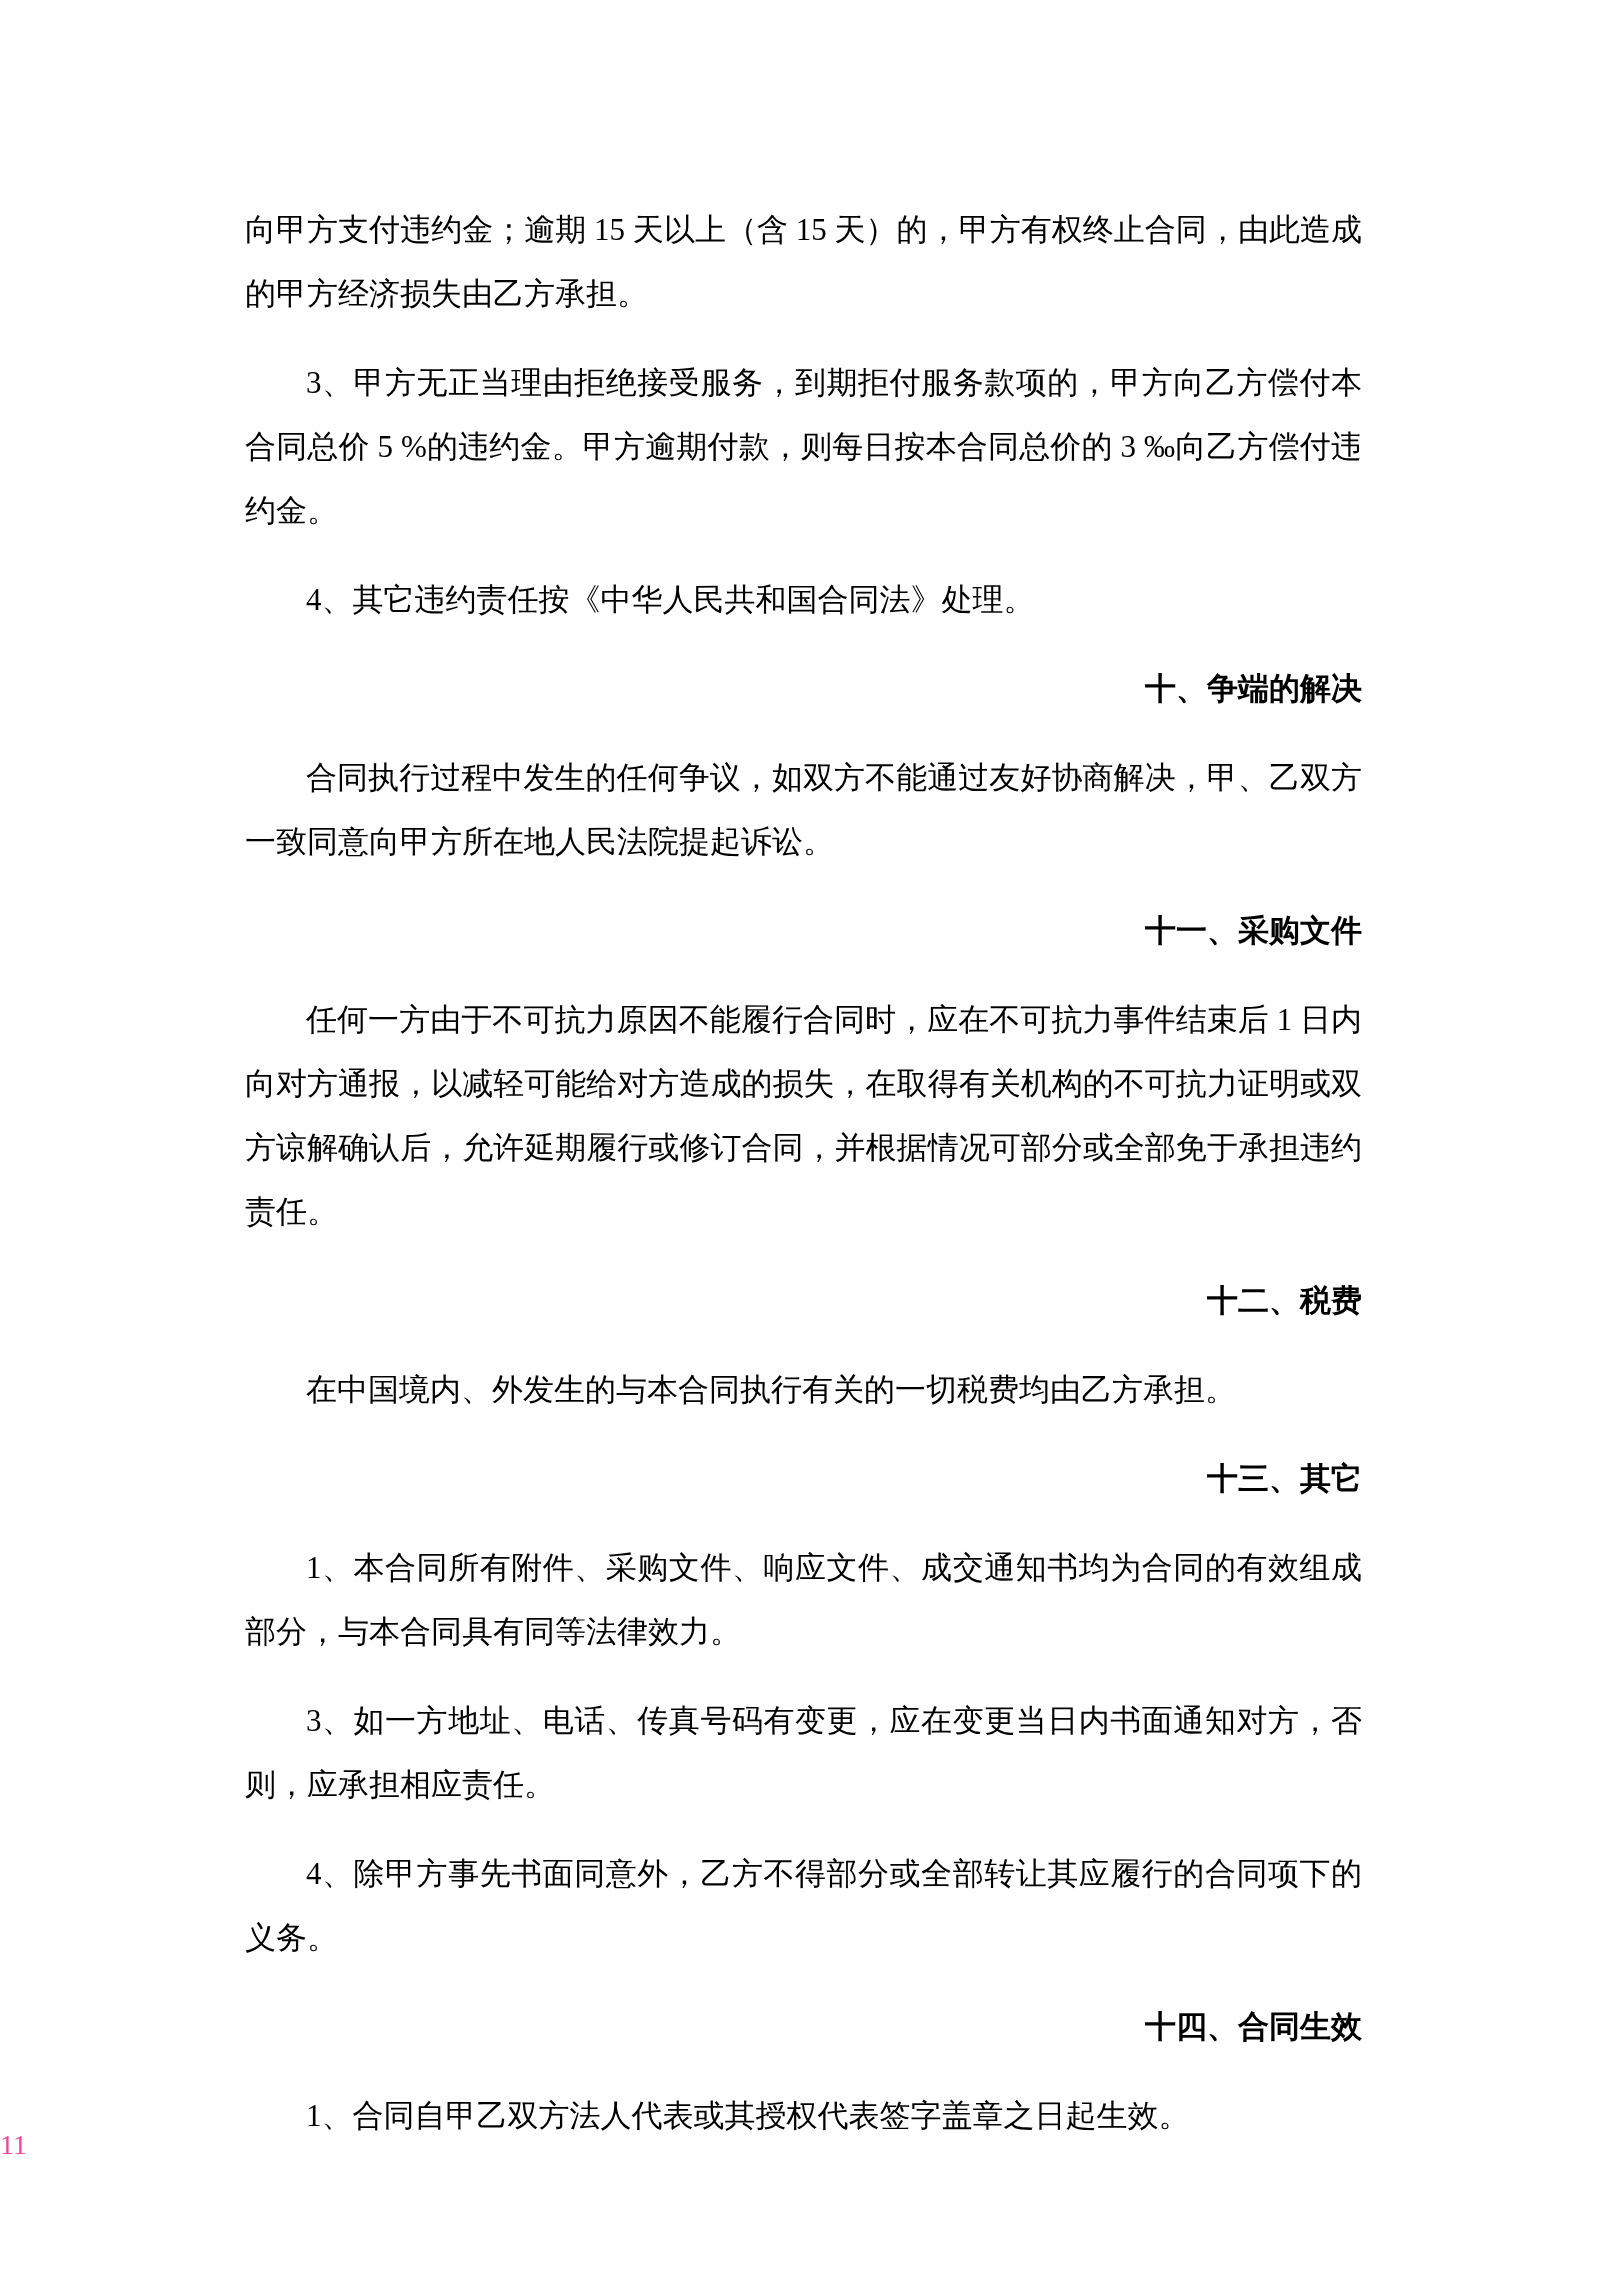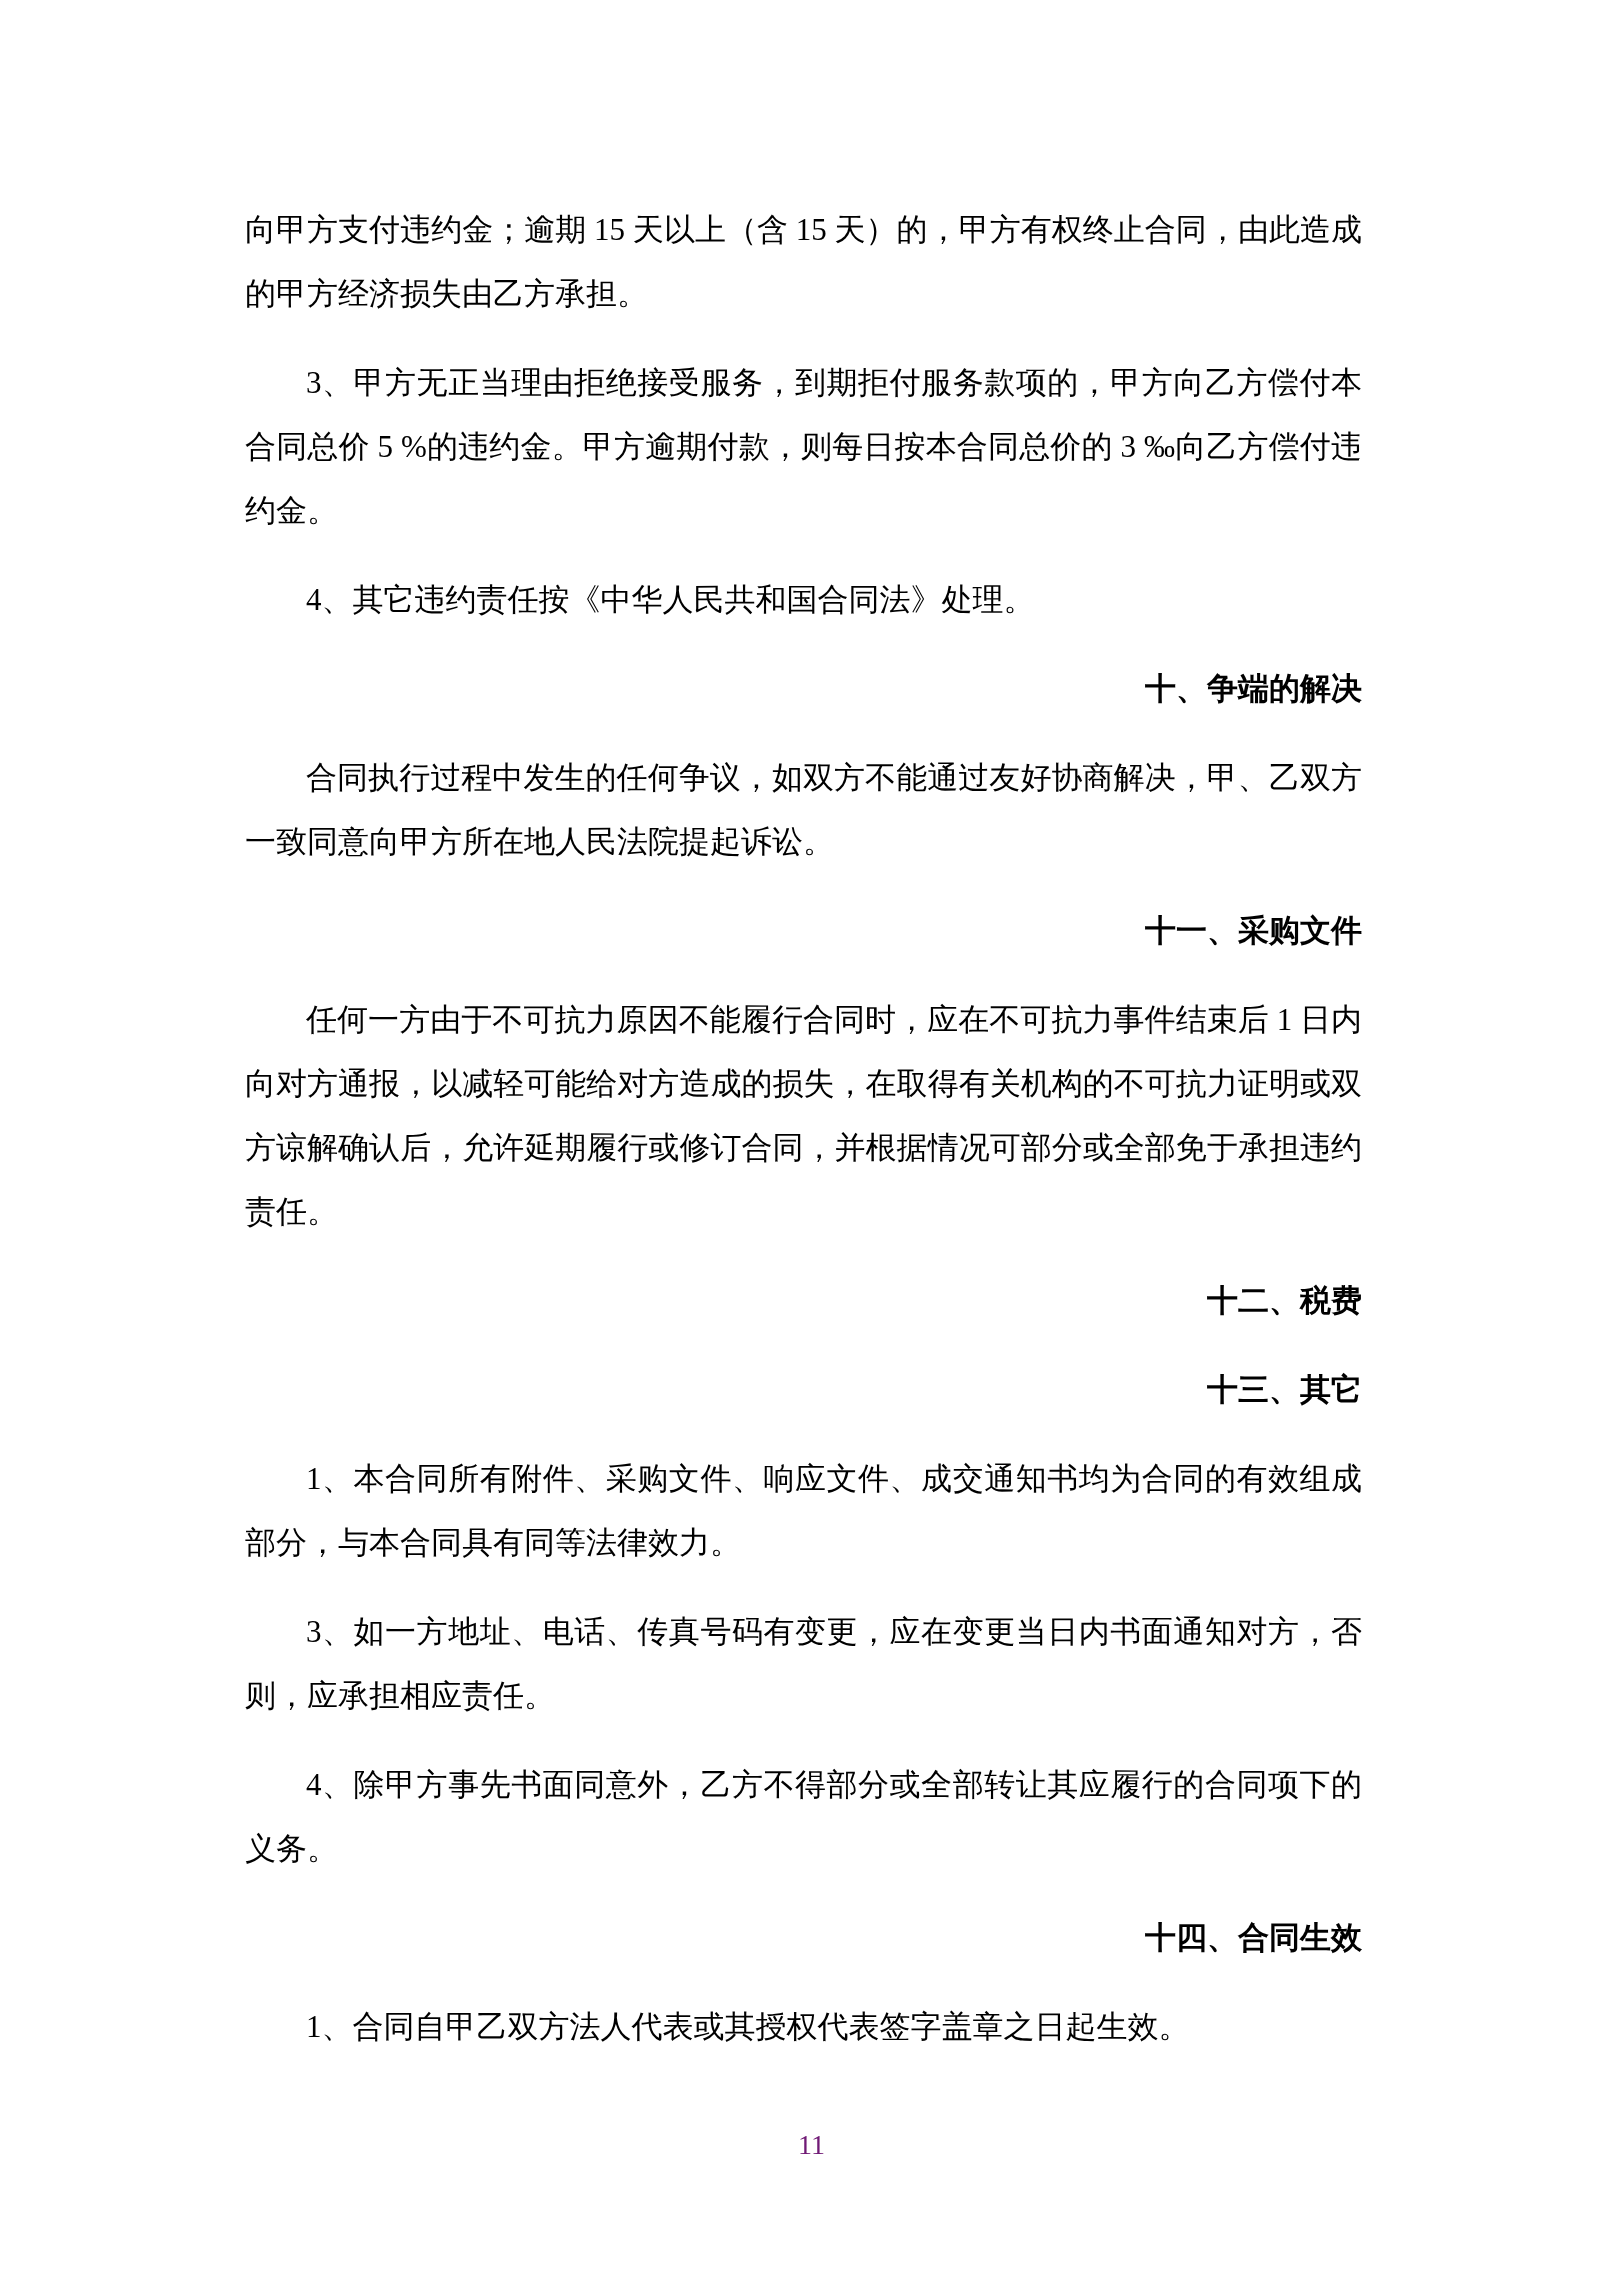--- a/index.html
+++ b/index.html
@@ -37,39 +37,40 @@
     text-align: right;
   }
   .indent {
     text-indent: 61px;
   }
   .page-footer {
     position: absolute;
     top: 2128px;
     left: 0;
     width: 100%;
-    text-align: center;
+    text-align: left;
     font-size: 28px;
     line-height: 33px;
-    color: #701a75;
+    color: #ec4899;
   }
 </style>
 </head>
 <body>
 
 <div class="page">
   <div class="content">
     <p class="body">向甲方支付违约金；逾期 15 天以上（含 15 天）的，甲方有权终止合同，由此造成的甲方经济损失由乙方承担。</p>
     <p class="body indent">3、甲方无正当理由拒绝接受服务，到期拒付服务款项的，甲方向乙方偿付本合同总价 5 %的违约金。甲方逾期付款，则每日按本合同总价的 3 ‰向乙方偿付违约金。</p>
     <p class="body indent">4、其它违约责任按《中华人民共和国合同法》处理。</p>
     <h2 class="heading">十、争端的解决</h2>
     <p class="body indent">合同执行过程中发生的任何争议，如双方不能通过友好协商解决，甲、乙双方一致同意向甲方所在地人民法院提起诉讼。</p>
     <h2 class="heading">十一、采购文件</h2>
     <p class="body indent">任何一方由于不可抗力原因不能履行合同时，应在不可抗力事件结束后 1 日内向对方通报，以减轻可能给对方造成的损失，在取得有关机构的不可抗力证明或双方谅解确认后，允许延期履行或修订合同，并根据情况可部分或全部免于承担违约责任。</p>
     <h2 class="heading">十二、税费</h2>
+    <p class="body indent">在中国境内、外发生的与本合同执行有关的一切税费均由乙方承担。</p>
     <h2 class="heading">十三、其它</h2>
     <p class="body indent">1、本合同所有附件、采购文件、响应文件、成交通知书均为合同的有效组成部分，与本合同具有同等法律效力。</p>
     <p class="body indent">3、如一方地址、电话、传真号码有变更，应在变更当日内书面通知对方，否则，应承担相应责任。</p>
     <p class="body indent">4、除甲方事先书面同意外，乙方不得部分或全部转让其应履行的合同项下的义务。</p>
     <h2 class="heading">十四、合同生效</h2>
     <p class="body indent">1、合同自甲乙双方法人代表或其授权代表签字盖章之日起生效。</p>
   </div>
   <div class="page-footer">11</div>
 </div>
 

